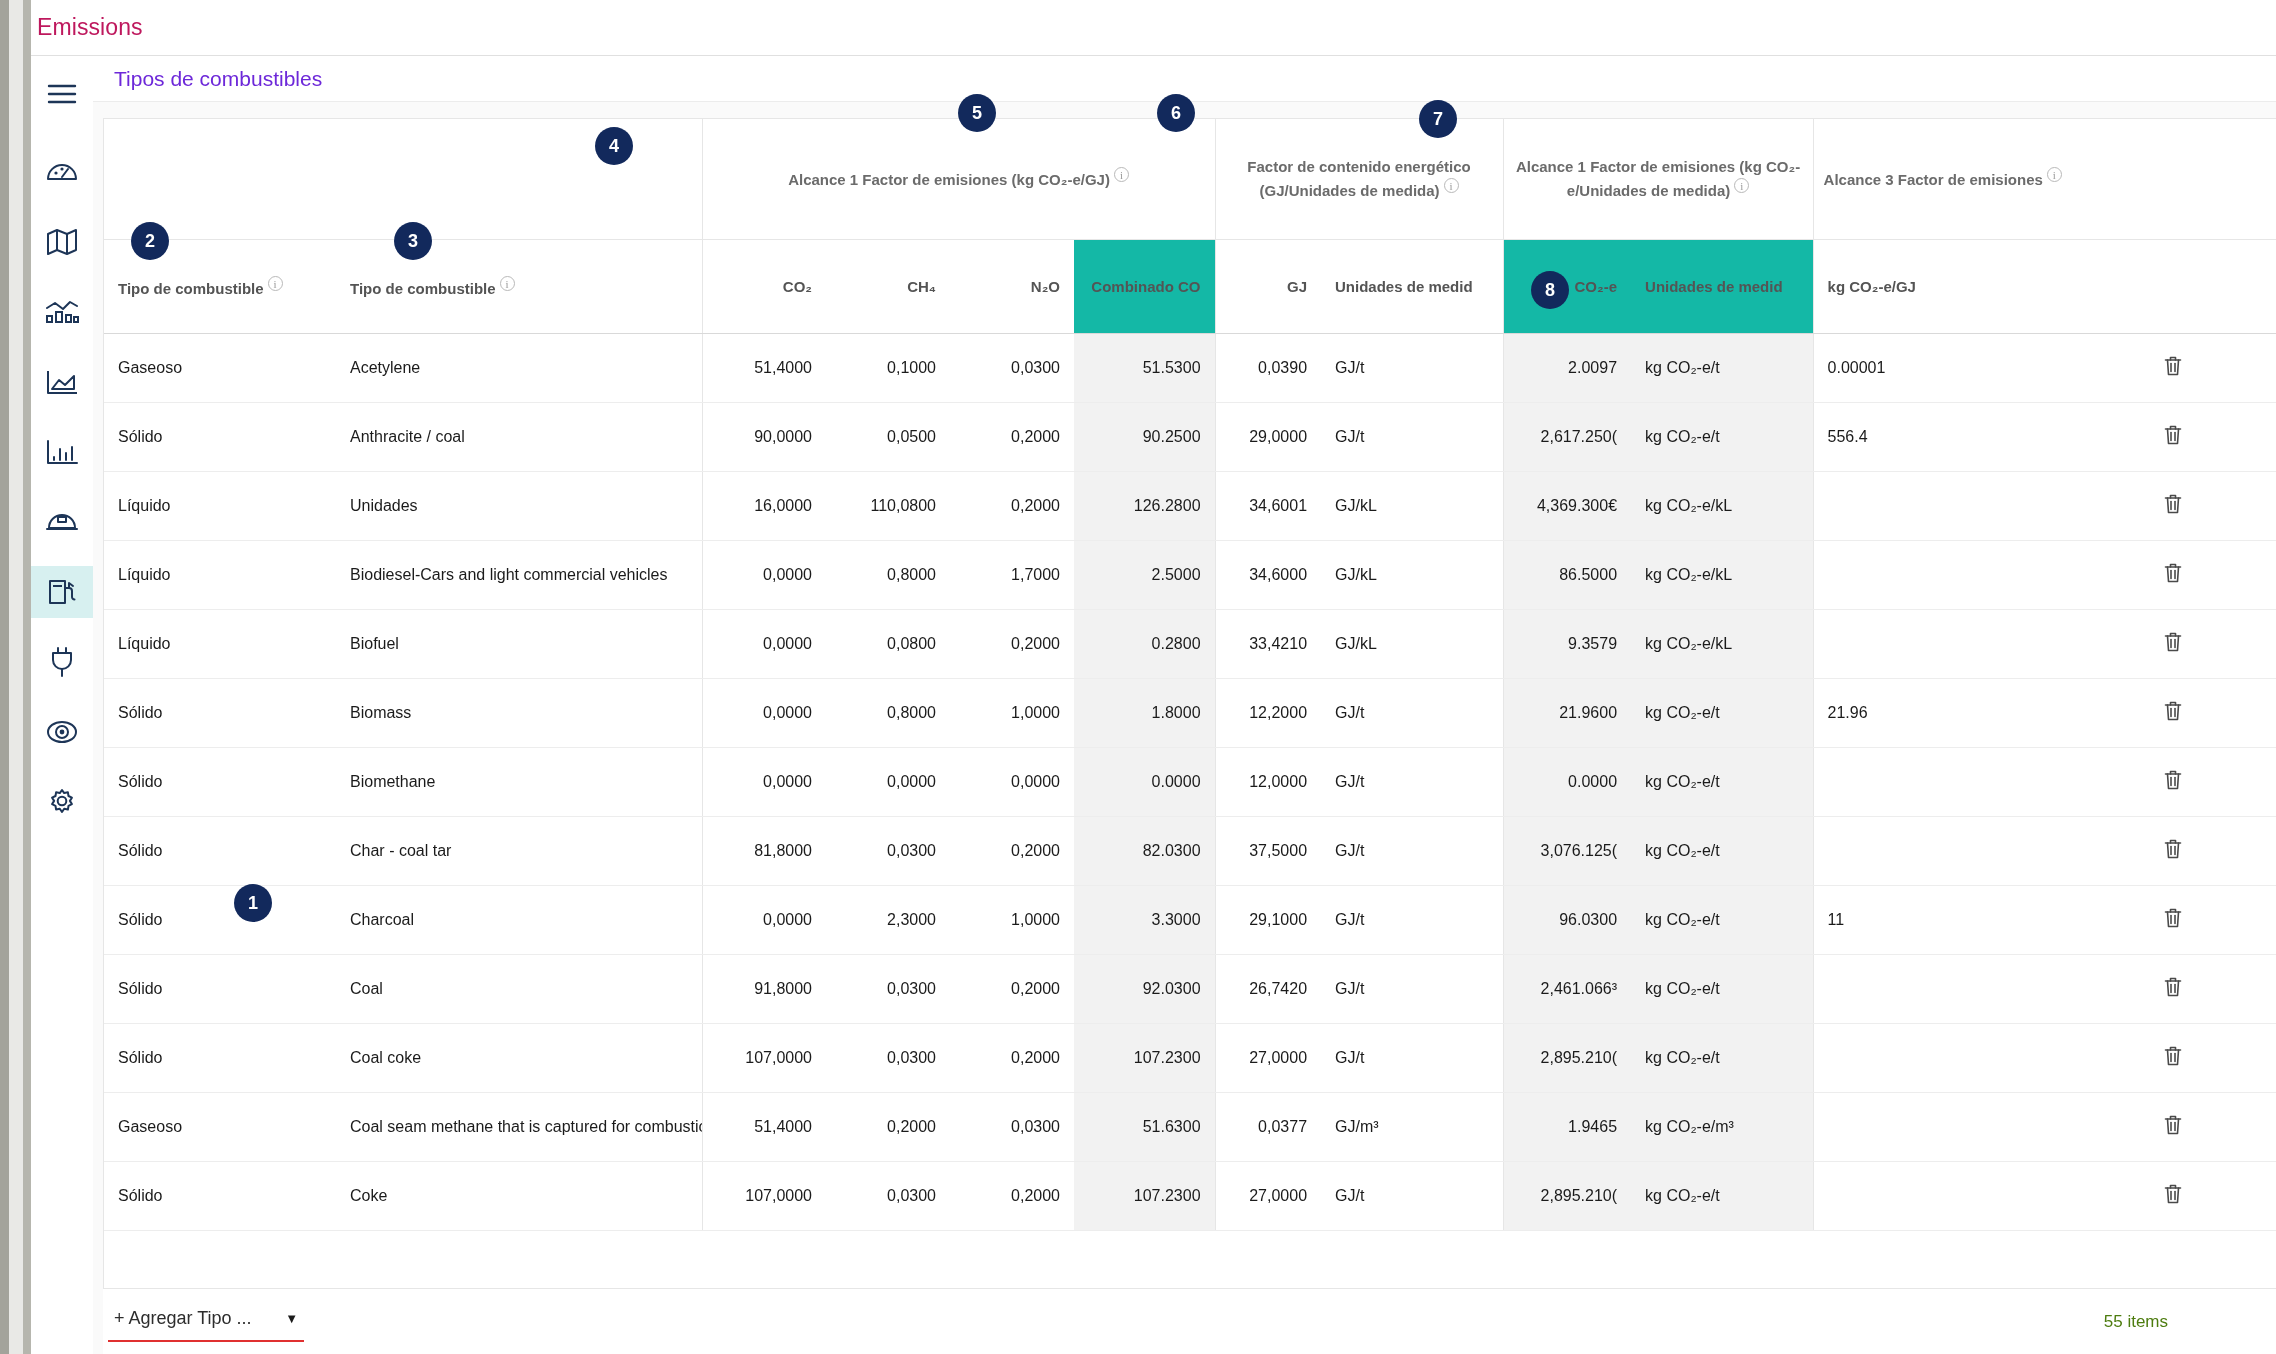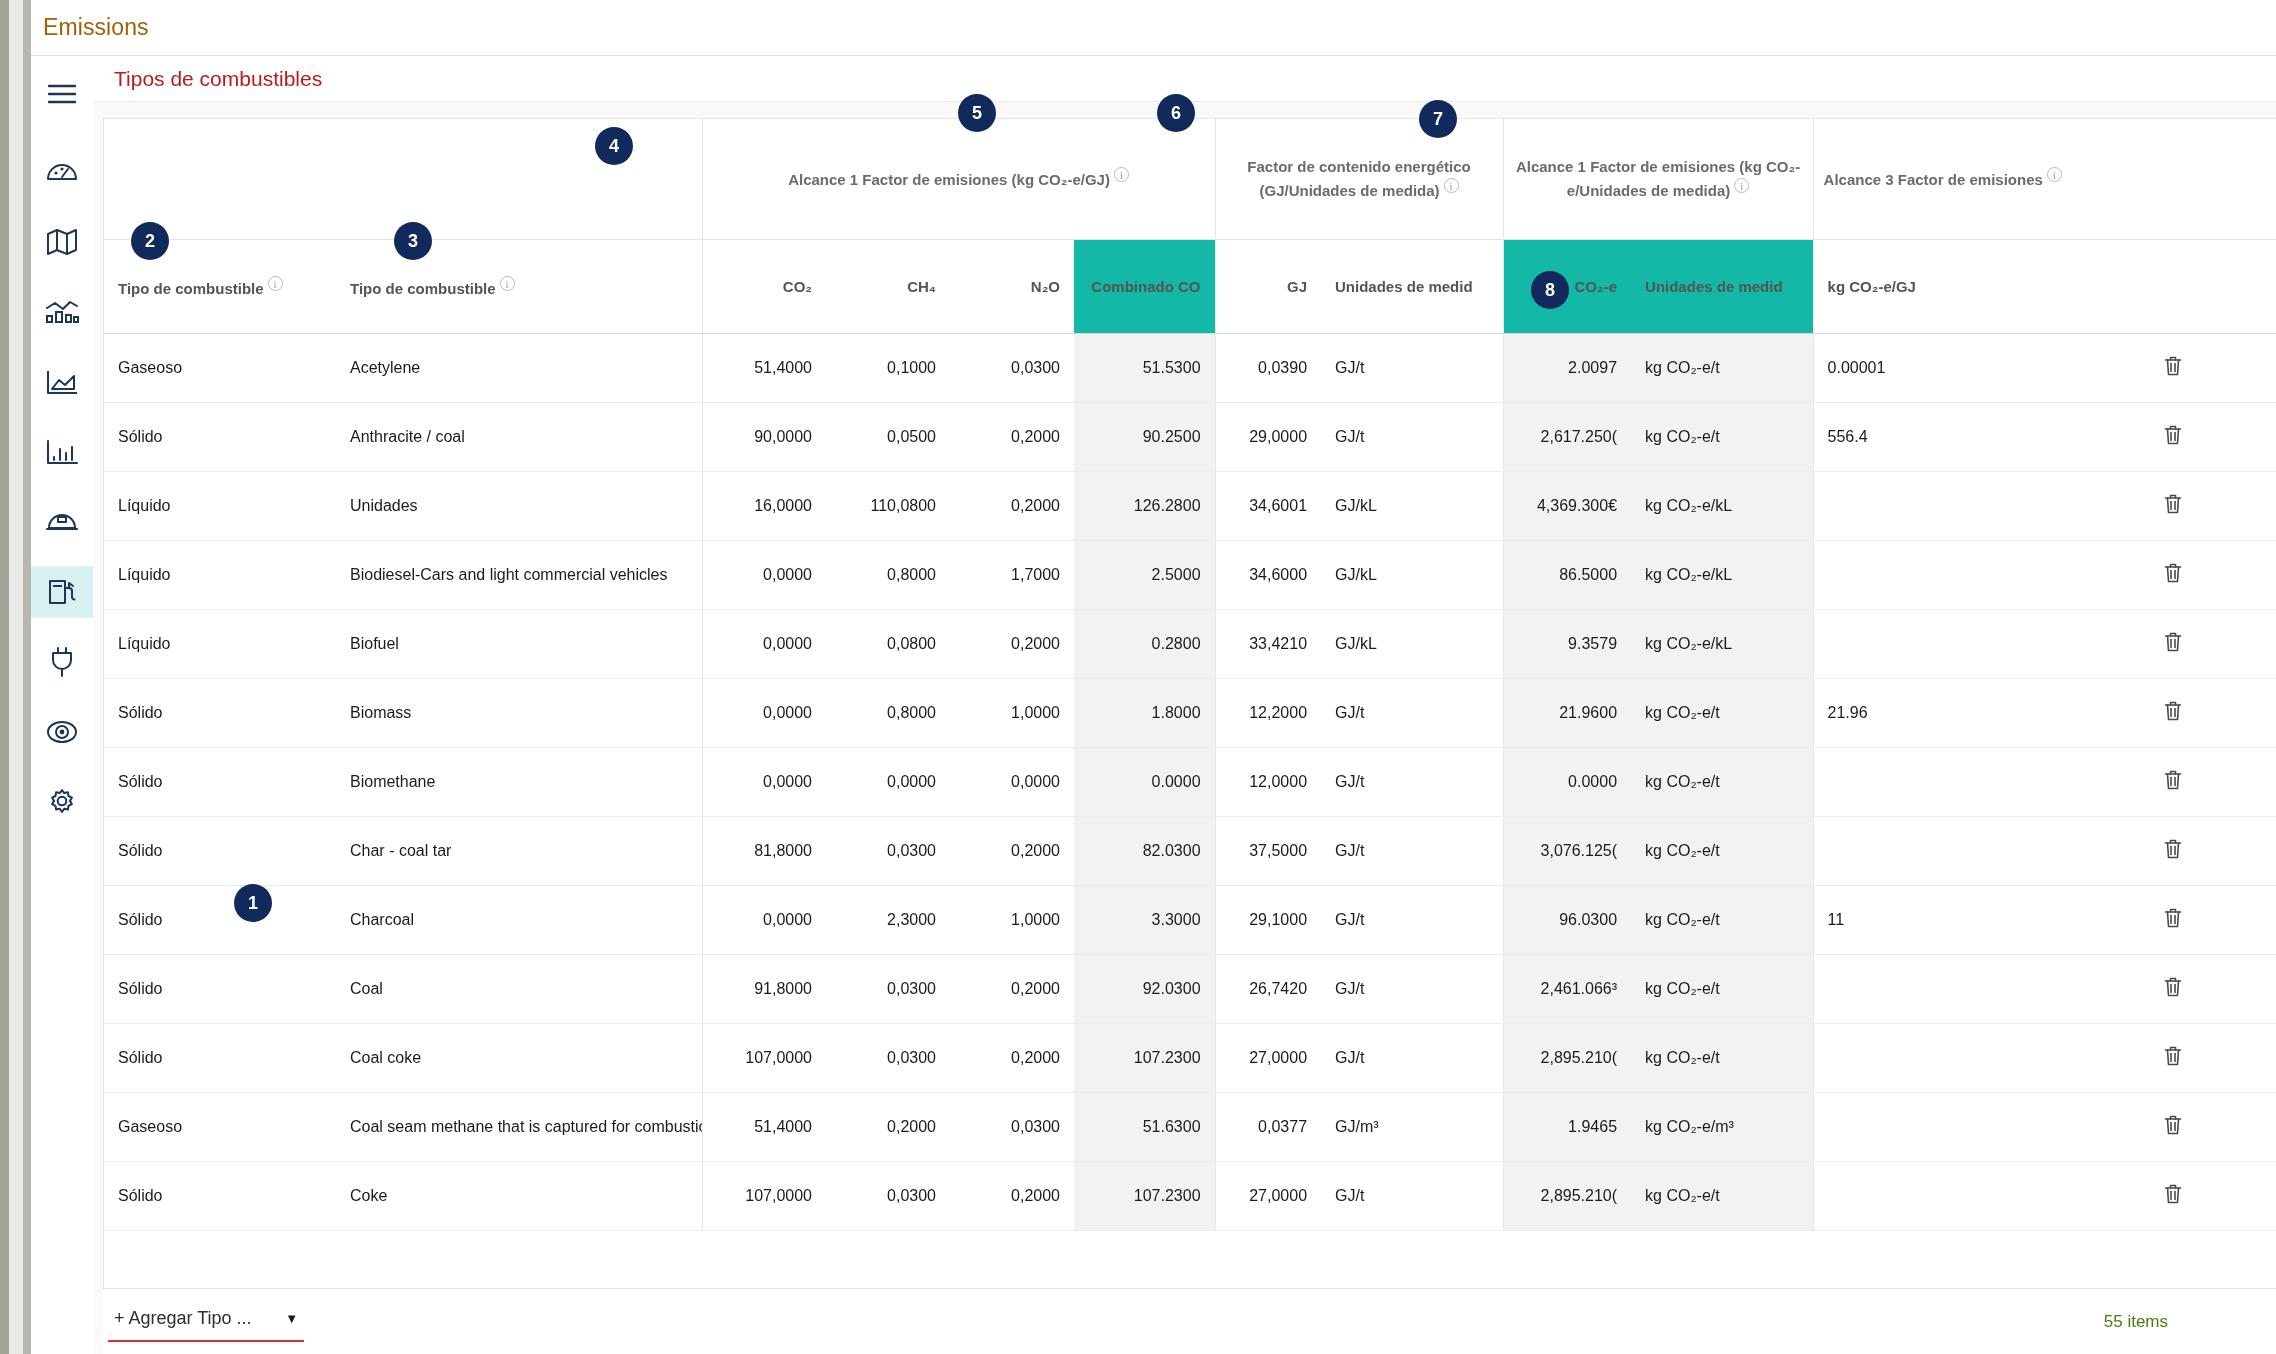--- a/index.html
+++ b/index.html
@@ -27,22 +27,22 @@
   .edge-strip.c { left: 23px; width: 8px; background: #b6b6ae; }
 
   
   #titlebar {
     position: absolute; left: 31px; top: 0; right: 0; height: 56px;
     background: #ffffff;
     border-bottom: 1px solid #e0e0e0;
     display: flex; align-items: center;
   }
   #titlebar .title {
-    font-size: 23px; color: #a16207; letter-spacing: .1px;
-    margin-left: 12px;
+    font-size: 23px; color: #be185d; letter-spacing: .1px;
+    margin-left: 6px;
   }
 
   
   #sidebar {
     position: absolute; left: 31px; top: 56px; width: 62px; bottom: 0;
     background: #ffffff;
     display: flex; flex-direction: column; align-items: center;
     padding-top: 12px;
     z-index: 4;
   }
@@ -57,21 +57,21 @@
   .side-btn svg { display: block; }
 
   
   #pagehead {
     position: absolute; left: 93px; top: 56px; right: 0; height: 46px;
     background: #ffffff;
     display: flex; align-items: center;
     border-bottom: 1px solid #ececec;
   }
   #pagehead .ph-title {
-    font-size: 21px; color: #b91c1c; margin-left: 21px;
+    font-size: 21px; color: #6d28d9; margin-left: 21px;
   }
 
   
   #gridwrap {
     position: absolute; left: 93px; top: 102px; right: 0; bottom: 0;
     background: #fafafa;
     overflow: hidden;
   }
   #grid {
     position: absolute; left: 10px; top: 16px; right: 0; bottom: 0;

